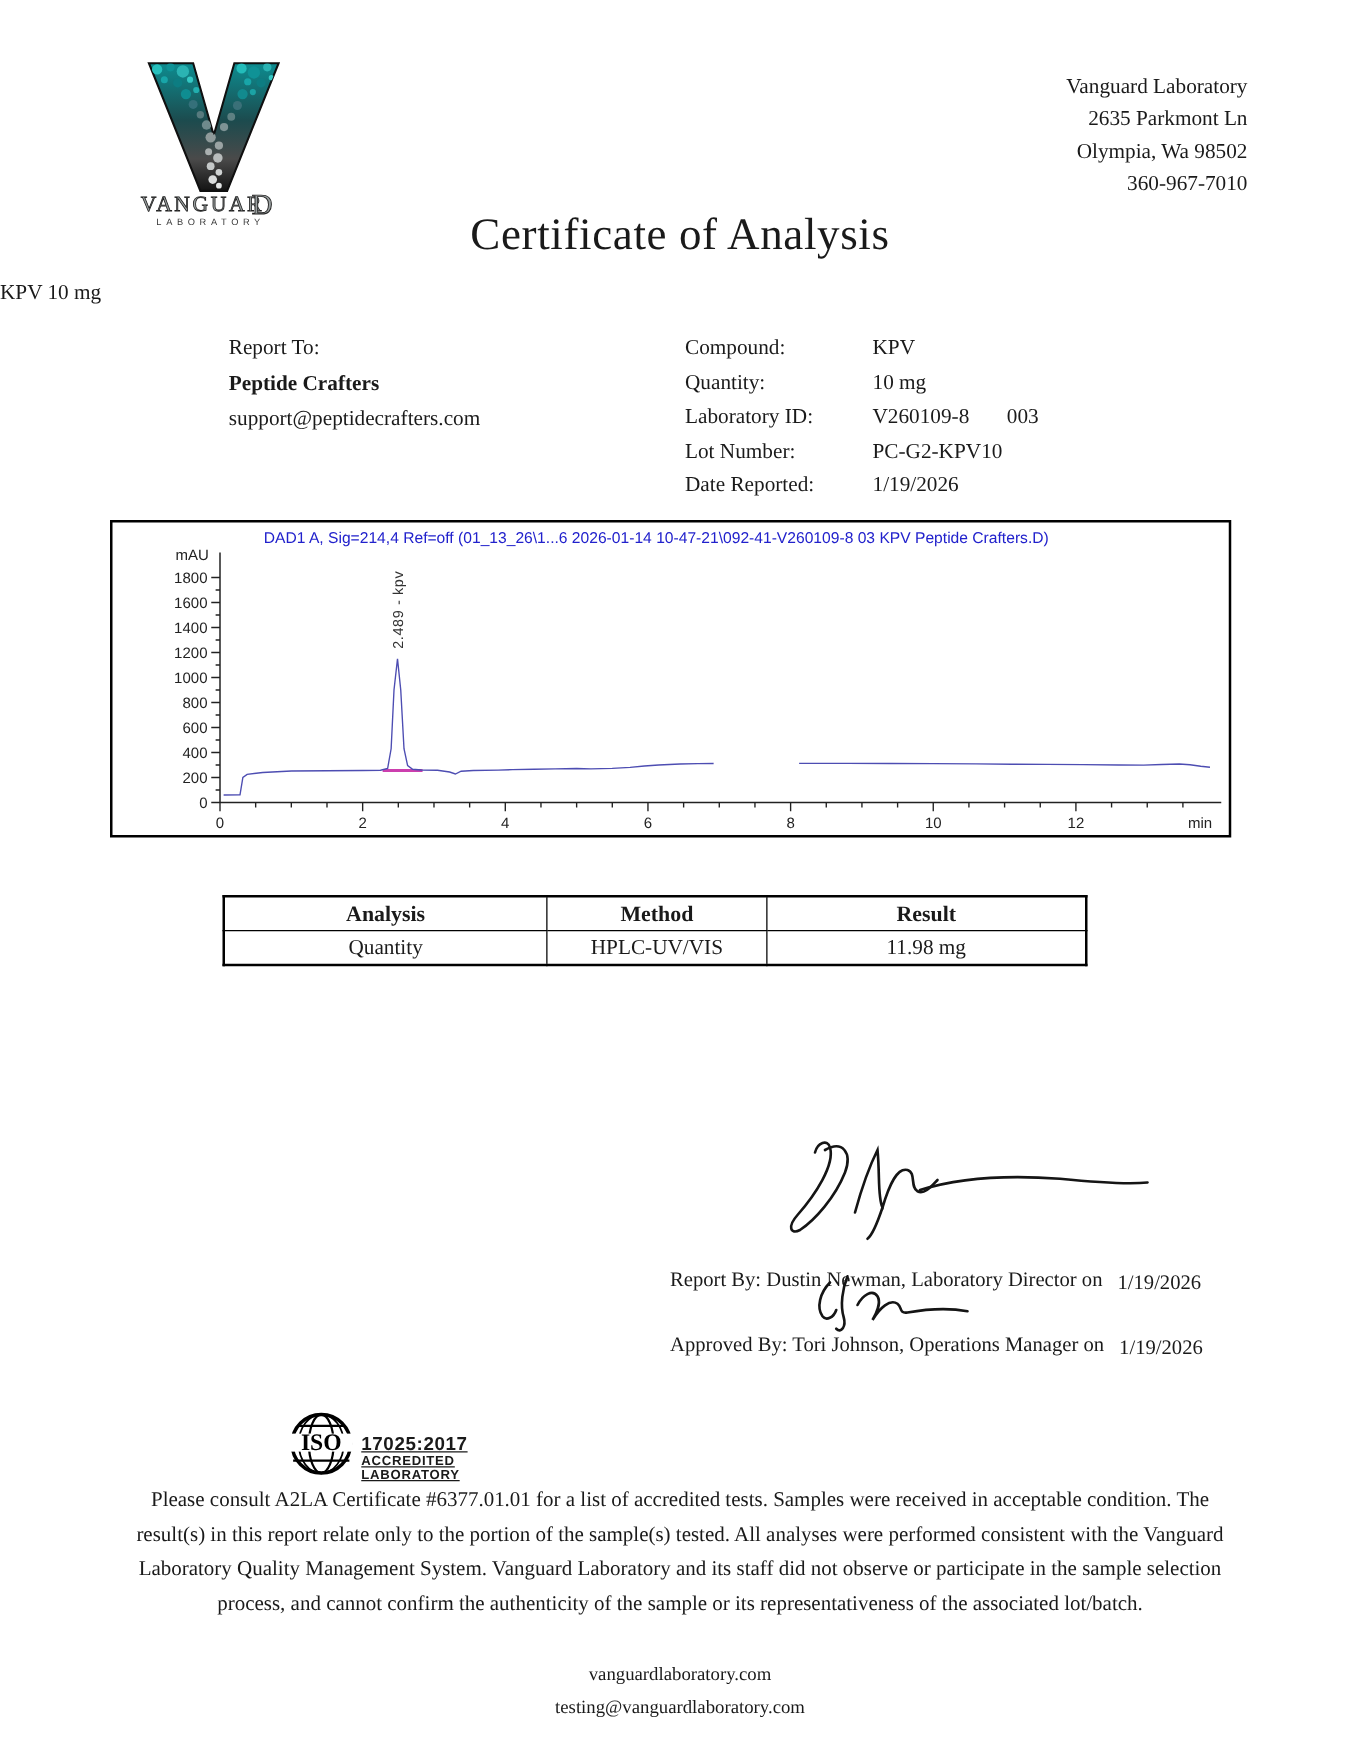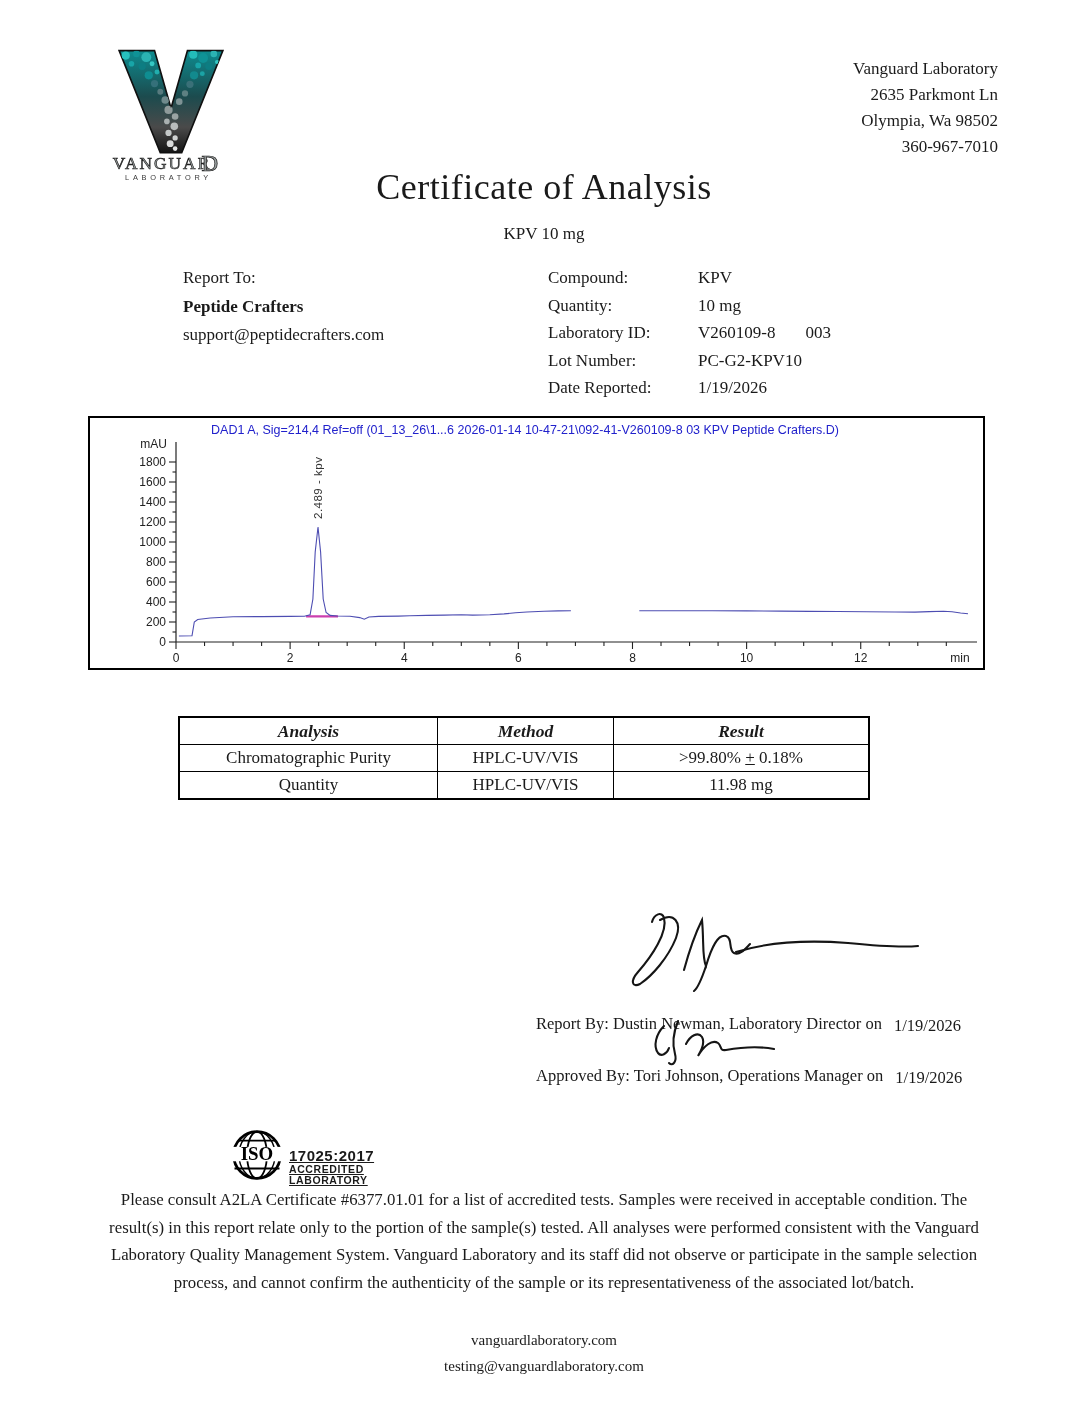--- a/index.html
+++ b/index.html
@@ -4,42 +4,42 @@
 <style>
   html,body{margin:0;padding:0;background:#e8e8e8;}
   .page{position:relative;width:1088px;height:1408px;background:#ffffff;margin:0 auto;
         font-family:"Liberation Serif",serif;color:#1a1a1a;overflow:hidden;}
 
   
   .logo{position:absolute;left:96px;top:44px;width:150px;height:140px;}
   .addr{position:absolute;right:90px;top:56px;text-align:right;font-size:17px;line-height:26px;}
 
   .title{position:absolute;left:0;right:0;top:166px;text-align:center;font-size:36px;letter-spacing:.5px;}
-  .subtitle{position:absolute;left:0;right:0;top:224px;text-align:center;font-size:17px;}
+  .subtitle{position:absolute;left:0;right:0;top:224px;text-align:left;font-size:17px;}
 
   
   .report-to{position:absolute;left:183px;top:264px;font-size:17px;line-height:28.5px;}
   .report-to .bold{font-weight:bold;}
   .details{position:absolute;left:548px;top:264px;font-size:17px;line-height:27.5px;}
   .details .row{display:grid;grid-template-columns:142px auto;column-gap:8px;}
   .details .lbl{text-align:left;}
   .details .v2{margin-left:30px;}
 
   
   .chart-box{position:absolute;left:88px;top:416px;width:893px;height:250px;border:2px solid #000;background:#fff;}
   .chart-box svg{display:block;}
   .ct{font:12.5px "Liberation Sans",sans-serif;}
   .cl{font:12px "Liberation Sans",sans-serif;fill:#222;}
   .pk{fill:#333;letter-spacing:.5px;}
 
   
   .results{position:absolute;left:178px;top:716px;border-collapse:collapse;font-size:17px;}
   .results th,.results td{border:1.5px solid #000;text-align:center;padding:1px 6px;height:24px;}
   .results{border:2px solid #000;}
-  .results th{font-size:17.5px;font-style:italic;}
+  .results th{font-size:17.5px;}
   .c1{width:245px;} .c2{width:163px;} .c3{width:242px;}
   .u{text-decoration:underline;}
 
   
   .sig1{position:absolute;left:618px;top:898px;width:310px;height:95px;}
   .sig2{position:absolute;left:648px;top:1016px;width:140px;height:55px;}
   .signline1{position:absolute;left:536px;top:986px;font-size:16.5px;margin-top:28px;}
   .signline2{position:absolute;left:536px;top:1066px;font-size:16.5px;}
   .sigdate{margin-left:12px;position:relative;top:2px;}
   .sigstroke{fill:none;stroke:#151515;stroke-width:2.1;stroke-linecap:round;}
@@ -229,25 +229,20 @@
   <table class="results">
     <thead>
       <tr>
         <th class="c1">Analysis</th>
         <th class="c2">Method</th>
         <th class="c3">Result</th>
       </tr>
     </thead>
     <tbody>
       <tr>
-        <td>Chromatographic Purity</td>
-        <td>HPLC-UV/VIS</td>
-        <td><span>&gt;99.80% </span><span class="u">+</span><span> 0.18%</span></td>
-      </tr>
-      <tr>
         <td>Quantity</td>
         <td>HPLC-UV/VIS</td>
         <td>11.98 mg</td>
       </tr>
     </tbody>
   </table>
 
   <svg class="sig1" viewBox="0 0 310 95">
     <path class="sigstroke" d="M42,22 C56,14 64,24 58,40 C50,60 34,78 22,86 C14,90 12,83 20,74 C34,58 50,34 46,20 C44,13 36,16 34,24"></path>
     <path class="sigstroke" d="M66,72 C72,50 80,30 84,22 C86,42 84,60 88,68 C94,48 100,36 108,38 C115,40 110,52 116,55 C122,58 128,50 132,46"></path>

